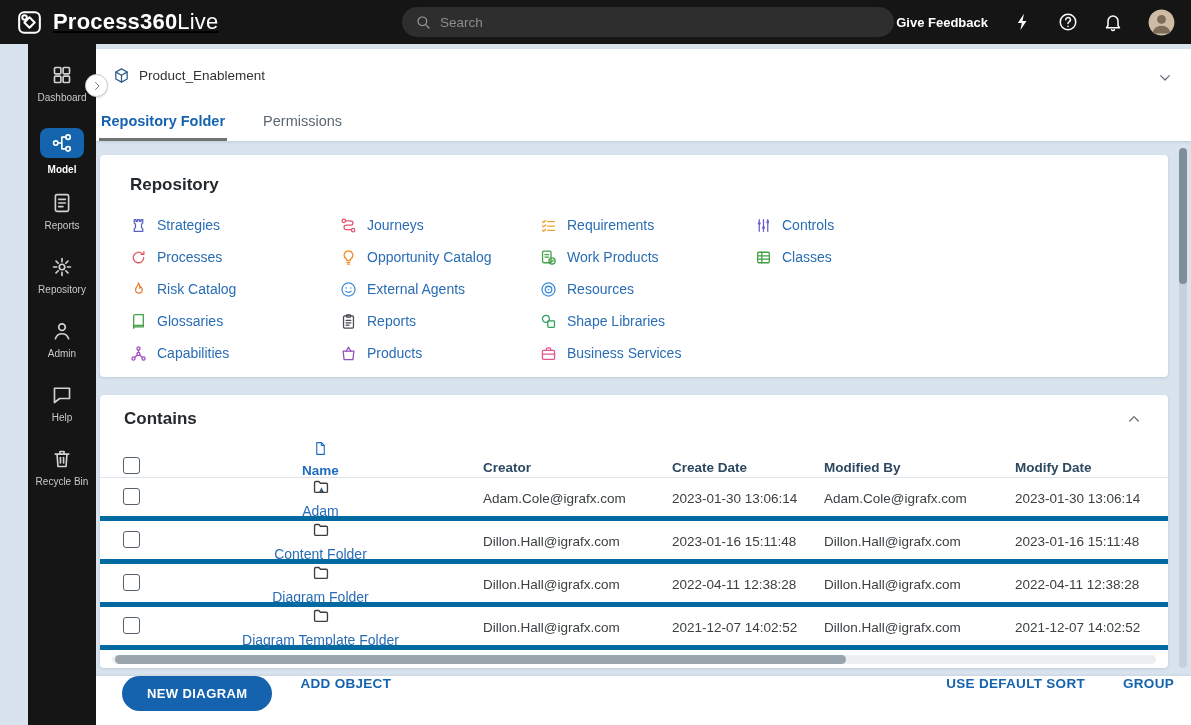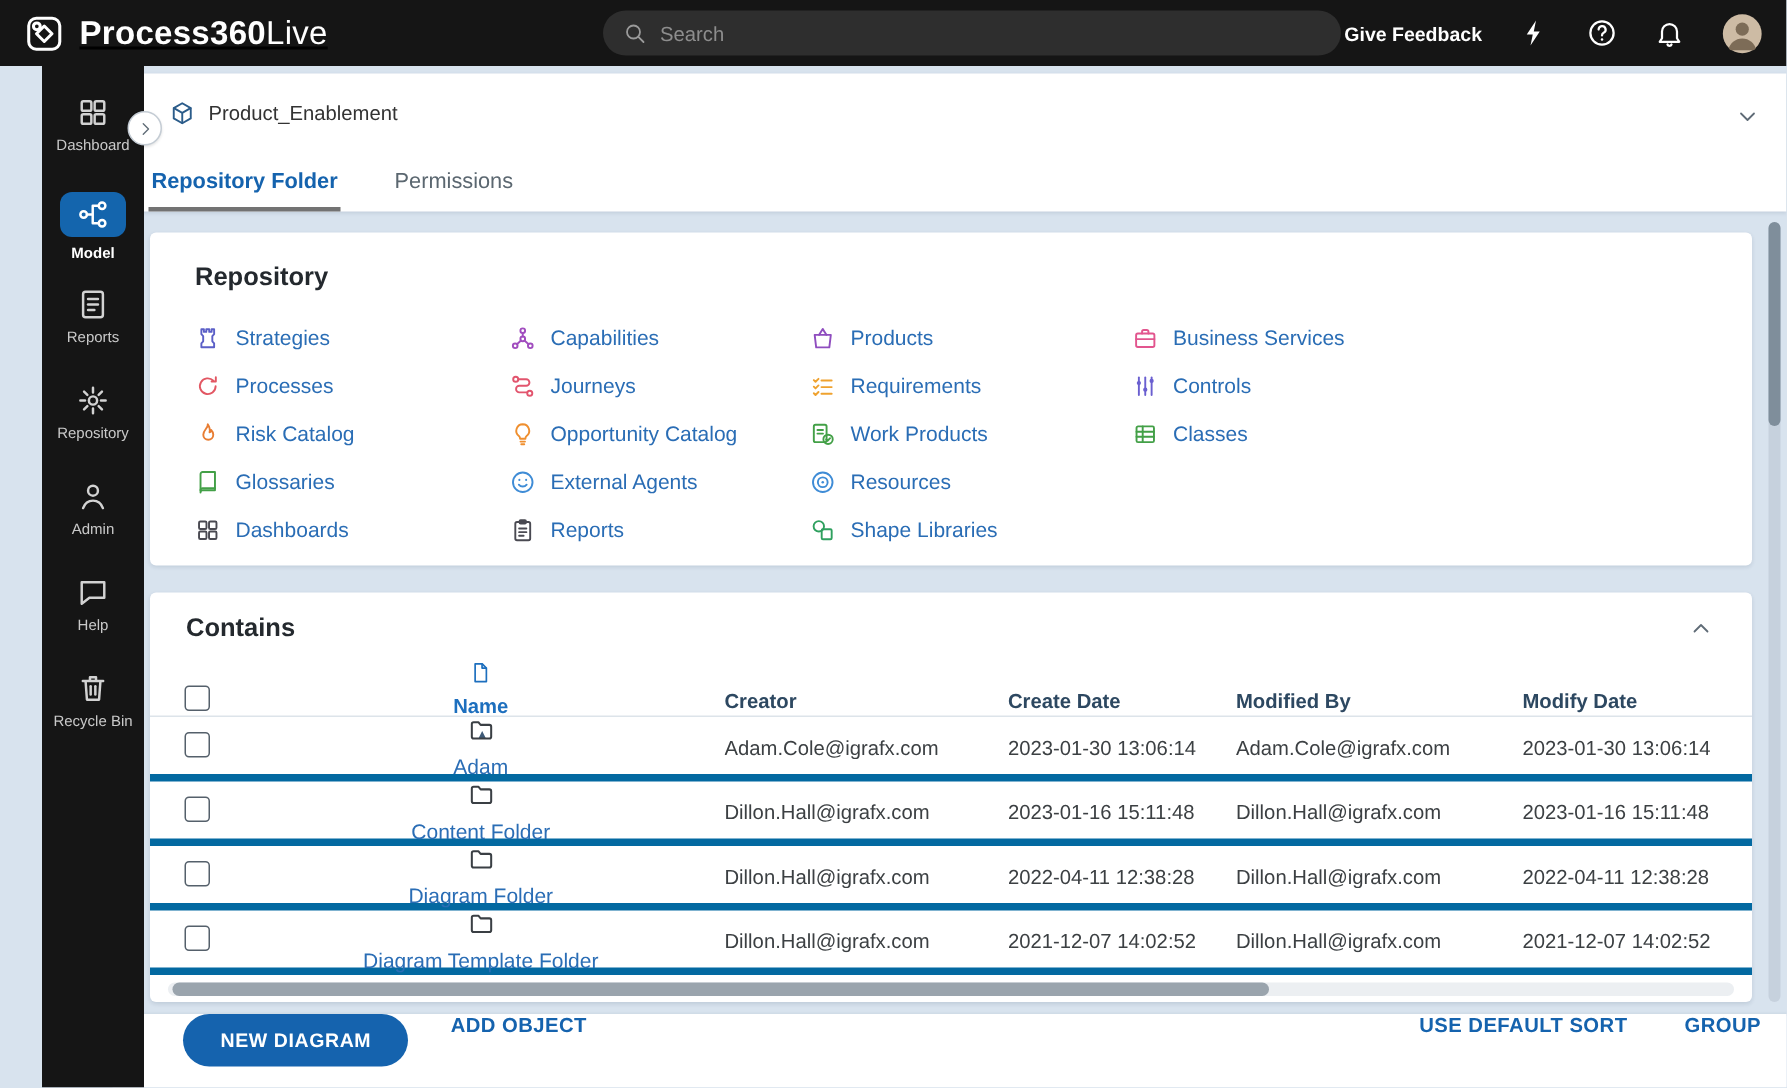--- a/index.html
+++ b/index.html
@@ -269,31 +269,20 @@
         <a class="repo-link">
           <span class="rico ic" style="color:#43a047">
             <svg viewBox="0 0 24 24" fill="none" stroke="currentColor" stroke-width="1.8" stroke-linecap="round" stroke-linejoin="round">
               <path d="M5.2 4.4a2 2 0 0 1 2-2h11.6v17.2H7.2a2 2 0 0 0-2 2z"></path>
               <path d="M5.2 19.6a2 2 0 0 1 2-2h11.6"></path>
             </svg>
           </span>
           <span class="rlb">Glossaries</span>
         </a>
         <a class="repo-link">
-          <span class="rico ic" style="color:#4a4a52">
-            <svg viewBox="0 0 24 24" fill="none" stroke="currentColor" stroke-width="1.8" stroke-linecap="round" stroke-linejoin="round">
-              <rect x="3.8" y="3.8" width="7" height="7" rx="1.2"></rect>
-              <rect x="13.2" y="3.8" width="7" height="7" rx="1.2"></rect>
-              <rect x="3.8" y="13.2" width="7" height="7" rx="1.2"></rect>
-              <rect x="13.2" y="13.2" width="7" height="7" rx="1.2"></rect>
-            </svg>
-          </span>
-          <span class="rlb">Dashboards</span>
-        </a>
-        <a class="repo-link">
           <span class="rico ic" style="color:#a14dbf">
             <svg viewBox="0 0 24 24" fill="none" stroke="currentColor" stroke-width="1.8" stroke-linecap="round" stroke-linejoin="round">
               <circle cx="12" cy="4.9" r="2.2"></circle>
               <circle cx="12" cy="12.6" r="2.2"></circle>
               <circle cx="4.9" cy="19.1" r="2.2"></circle>
               <circle cx="19.1" cy="19.1" r="2.2"></circle>
               <path d="M12 7.1v3.3M10.4 14.2l-3.9 3.4M13.6 14.2l3.9 3.4"></path>
             </svg>
           </span>
           <span class="rlb">Capabilities</span>

